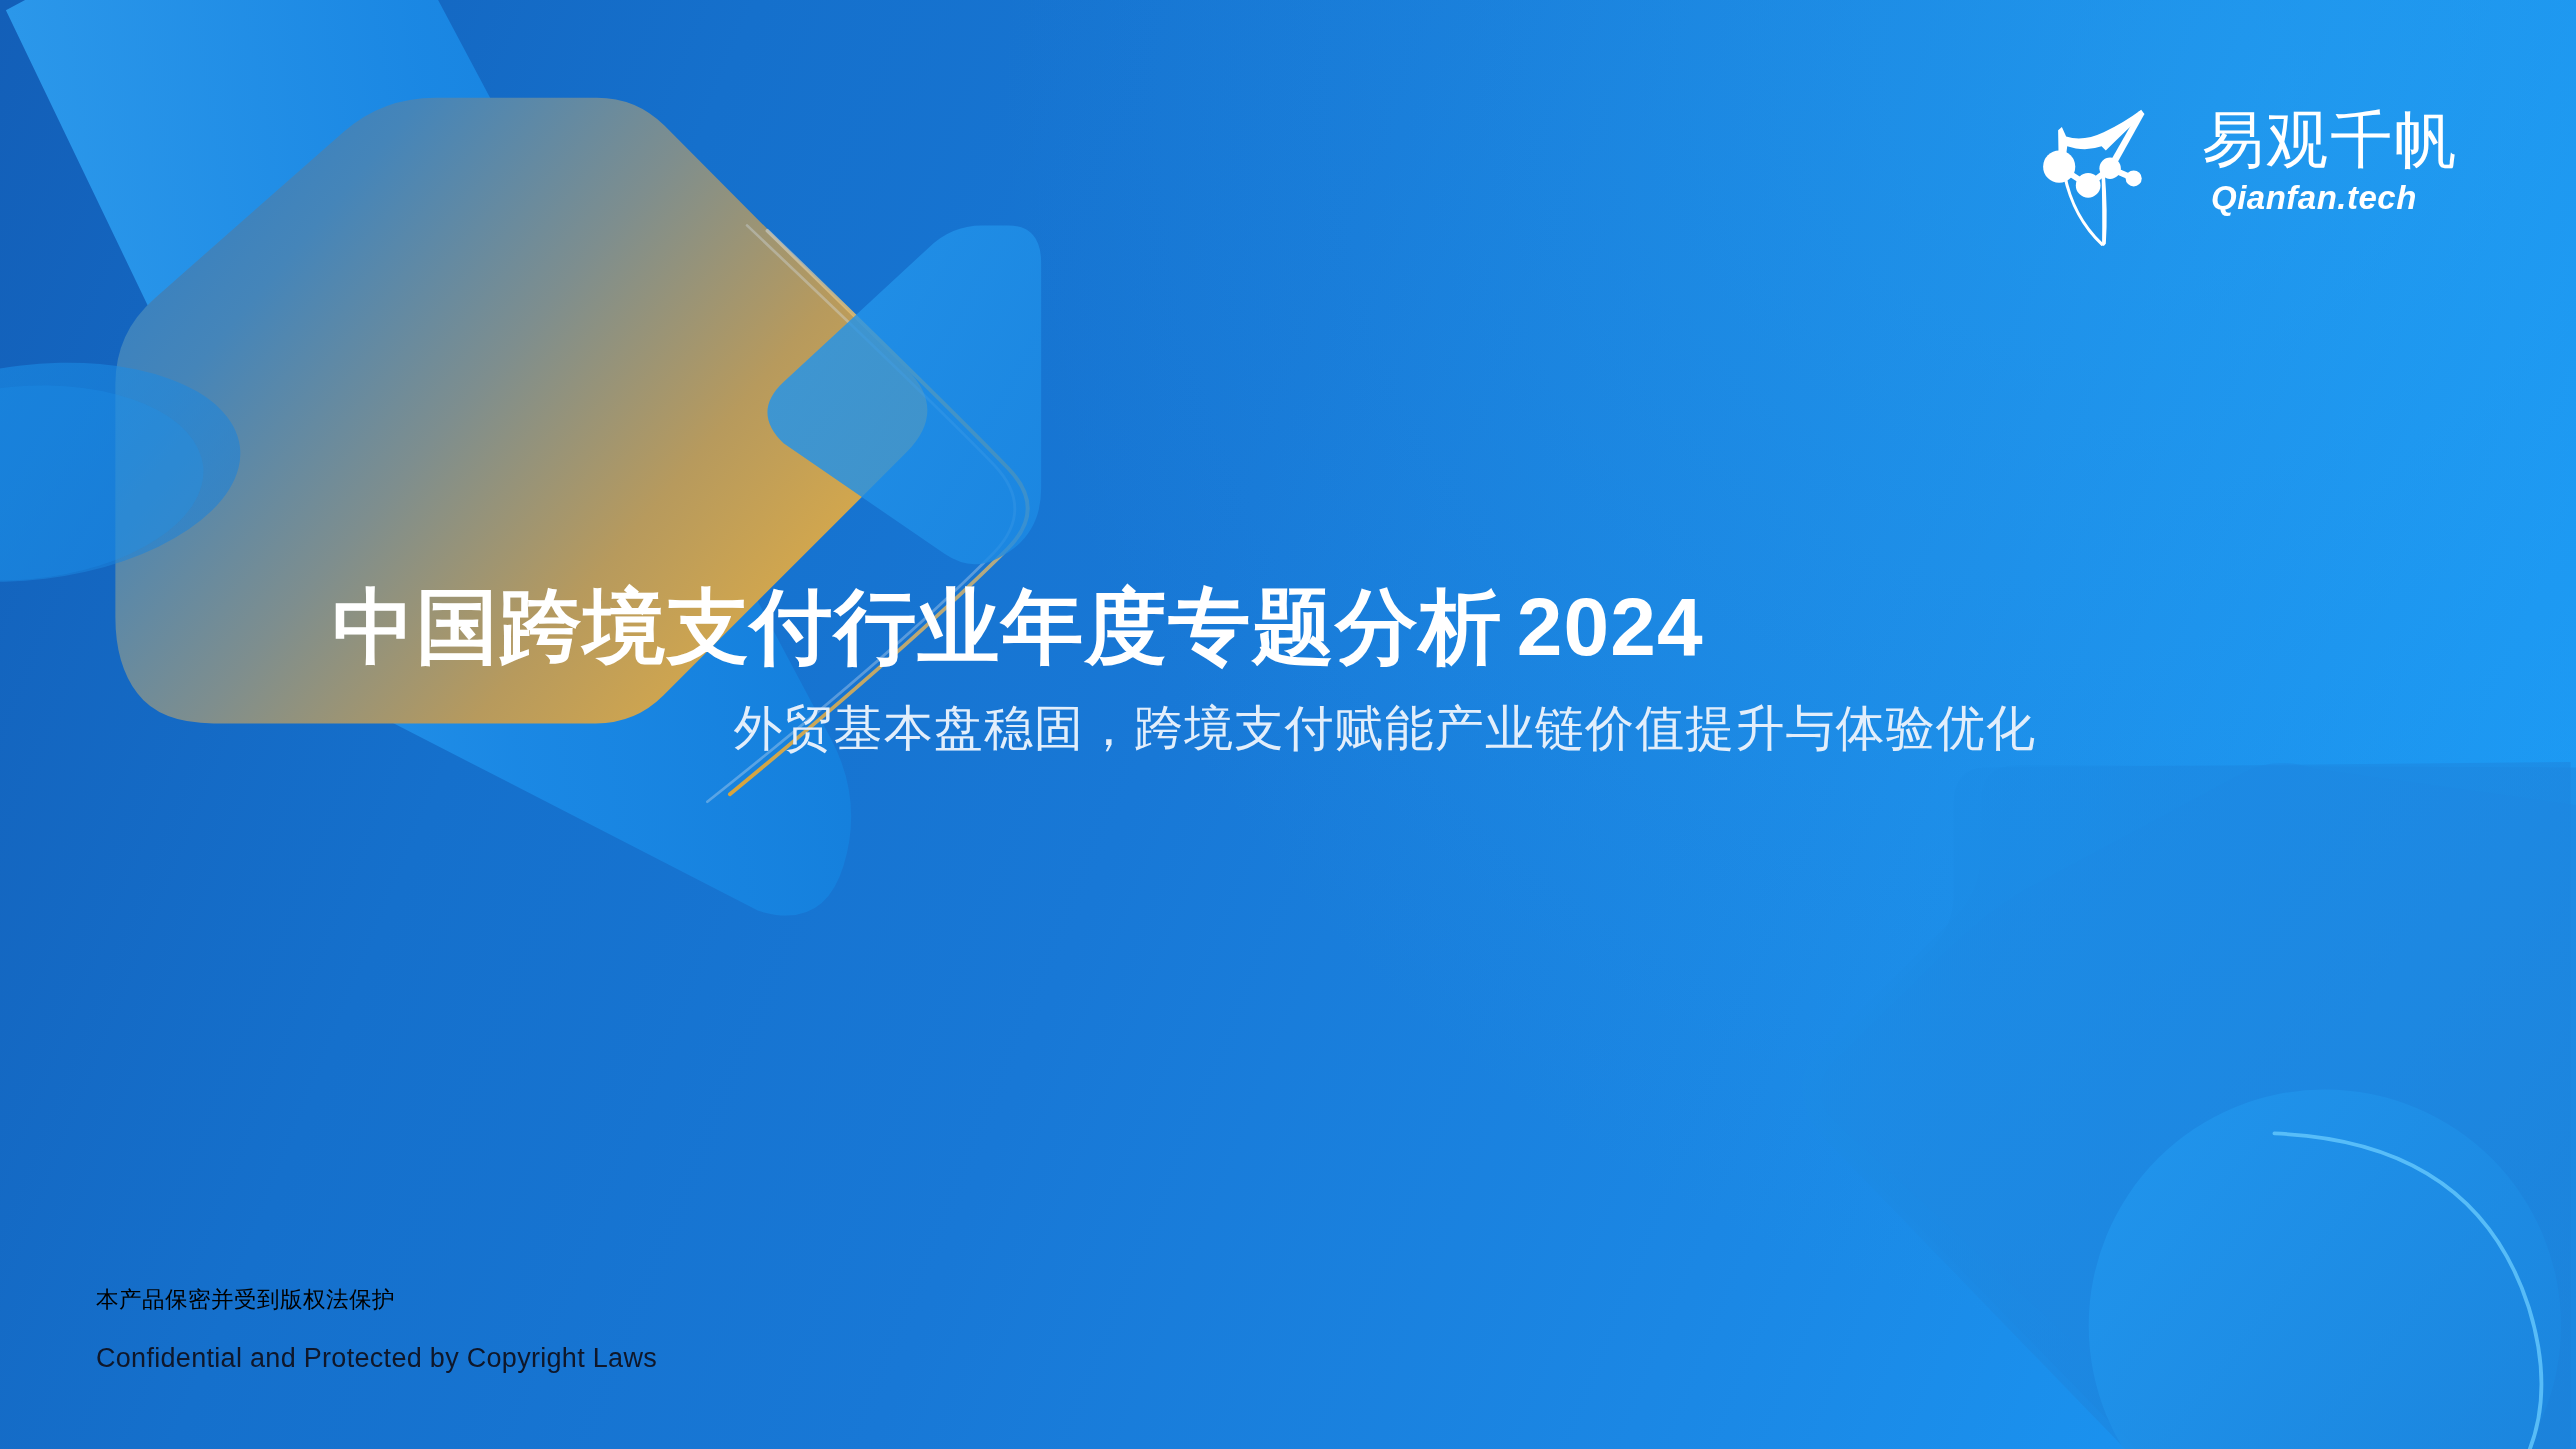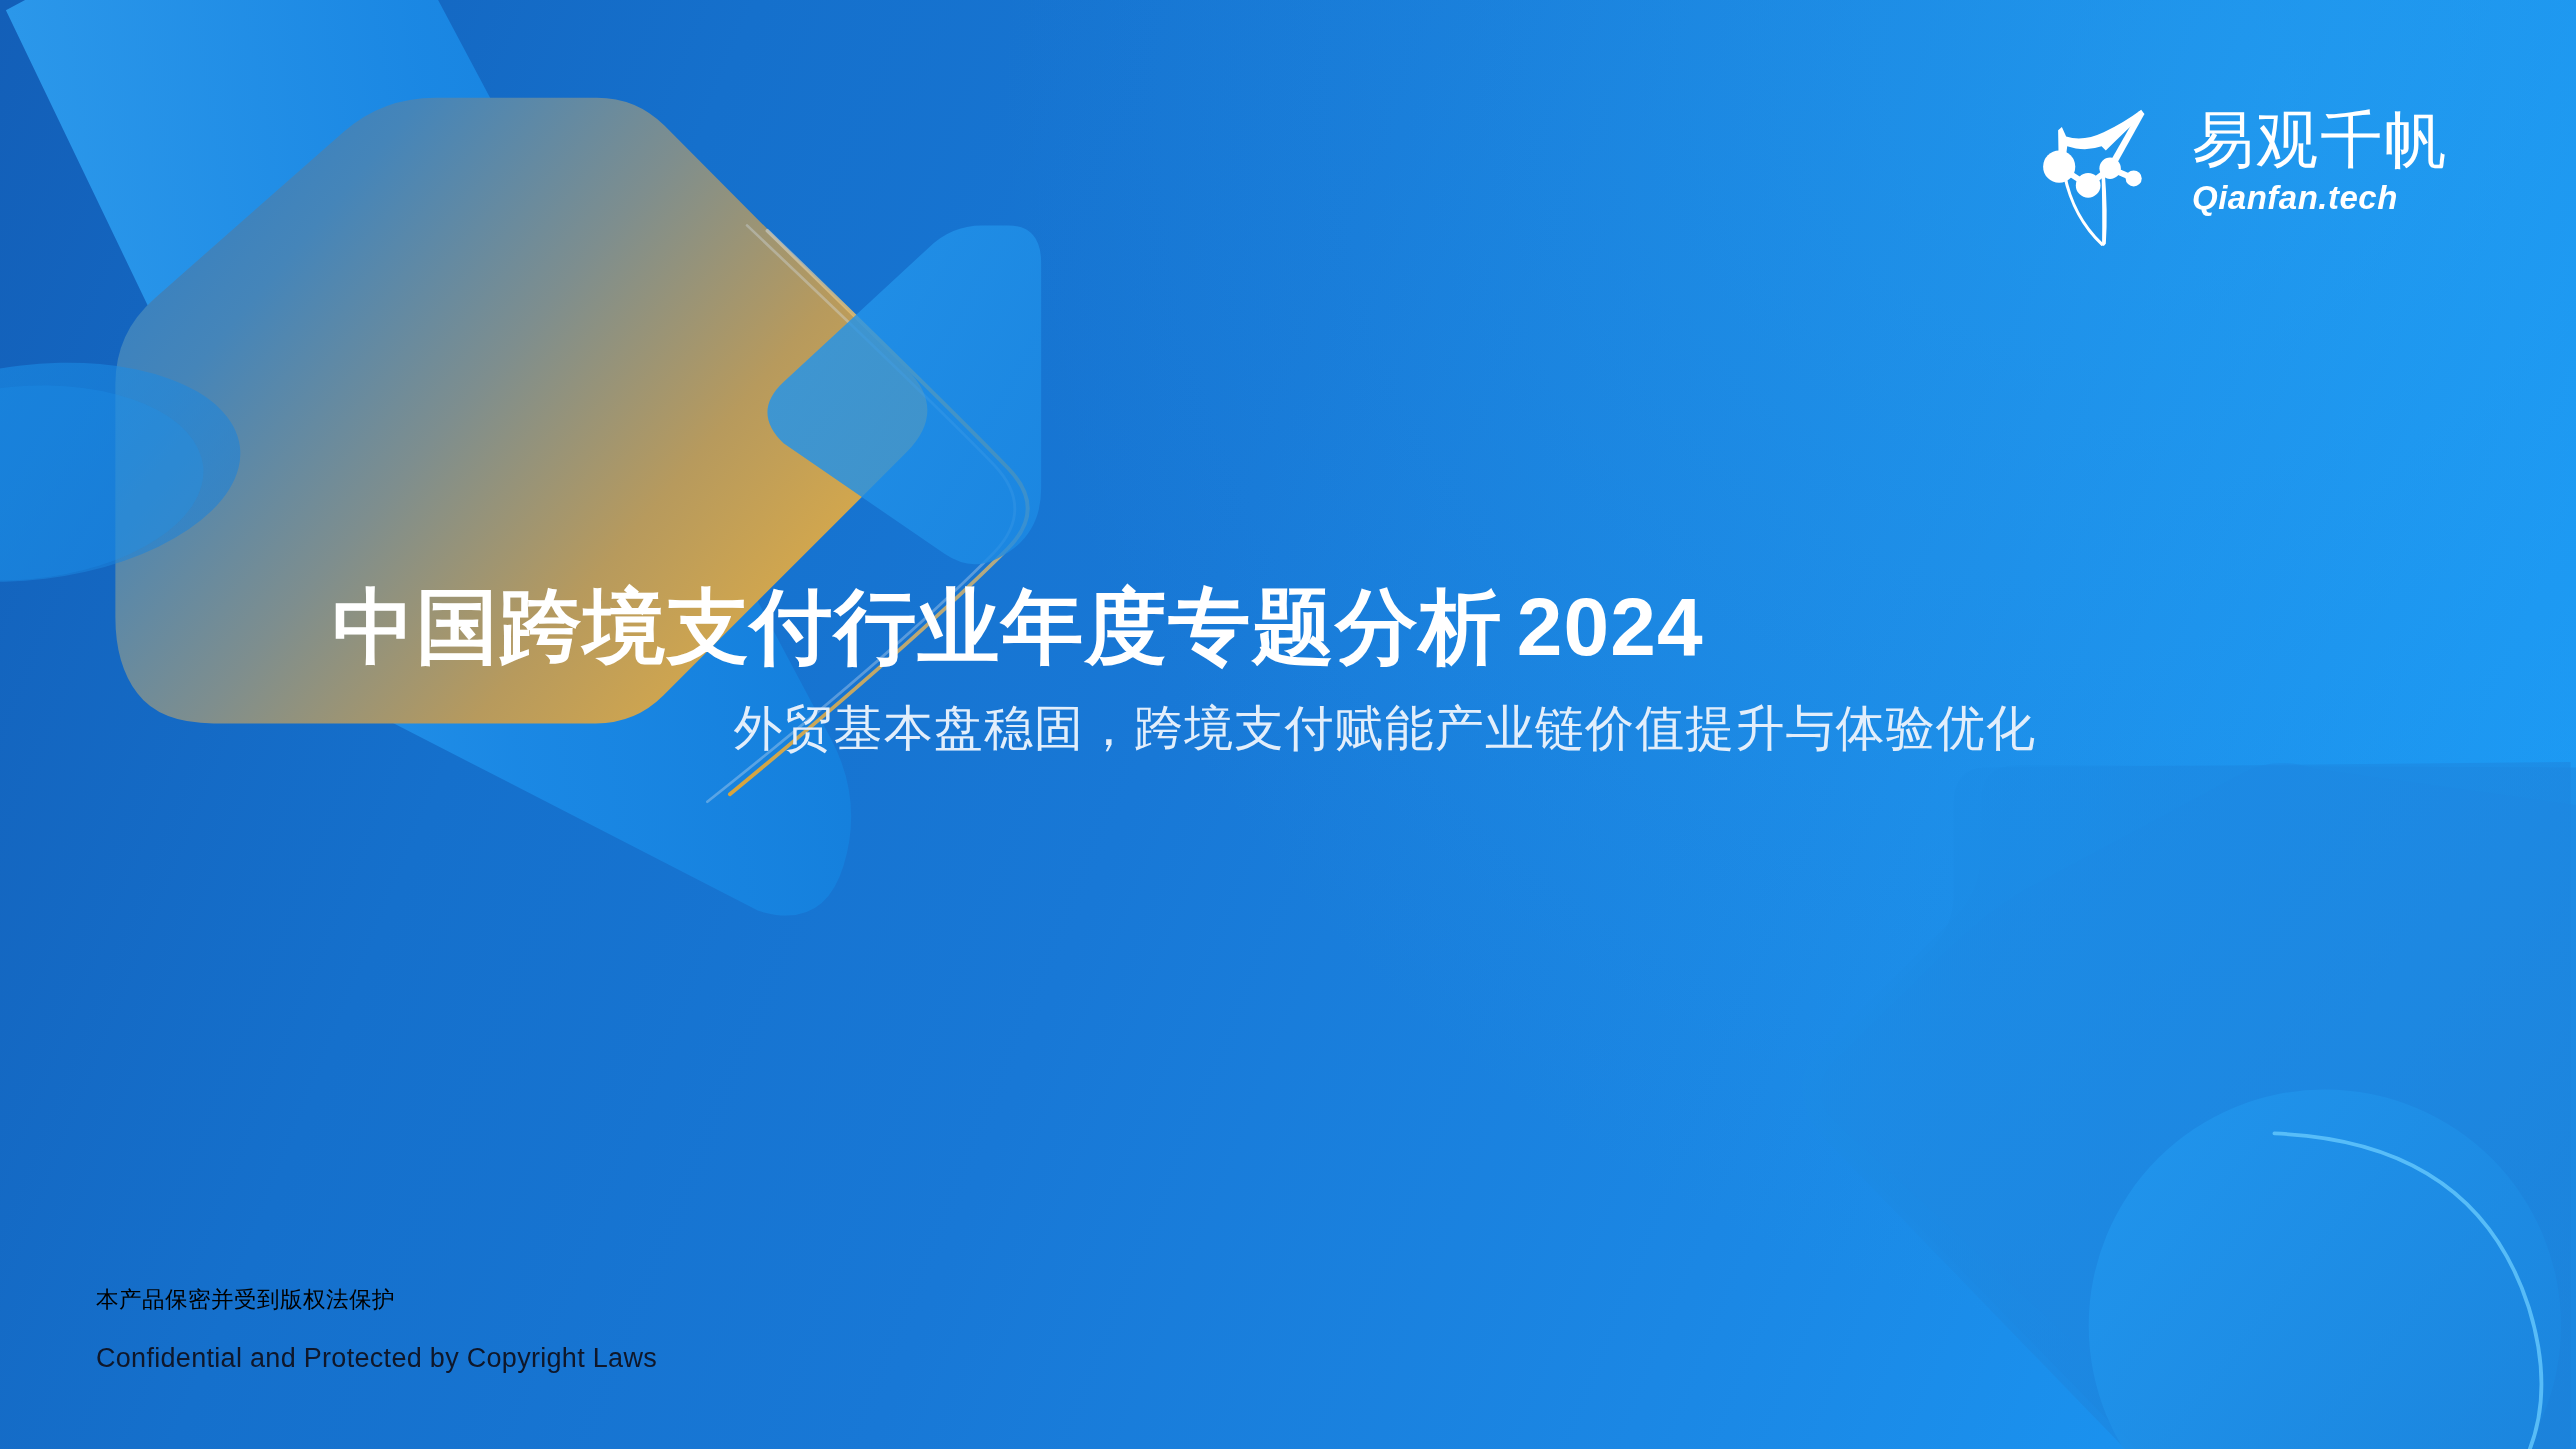--- a/index.html
+++ b/index.html
@@ -44,21 +44,21 @@
   }
   .deco svg { display:block; width:2576px; height:1449px; }
 
   
   .logo {
     position: absolute;
     left: 2034px;
     top: 99px;
     display: flex;
     align-items: flex-start;
-    gap: 24px;
+    gap: 34px;
   }
   .logo-mark { width: 134px; height: 161px; flex: none; }
   .logo-text-wrap {
     display: flex;
     flex-direction: column;
     justify-content: flex-start;
     padding-top: 7.5px;
   }
   .logo-cn {
     color: #ffffff;
@@ -69,20 +69,21 @@
     white-space: nowrap;
   }
   .logo-en {
     color: #ffffff;
     font-size: 33px;
     font-weight: bold;
     font-style: italic;
     letter-spacing: 0.5px;
     margin-top: 5.4px;
     white-space: nowrap;
+    margin-left: 9px;
   }
 
   
   .title-block {
     position: absolute;
     left: 0;
     top: 580px;
     width: 2036px;
     text-align: center;
   }

